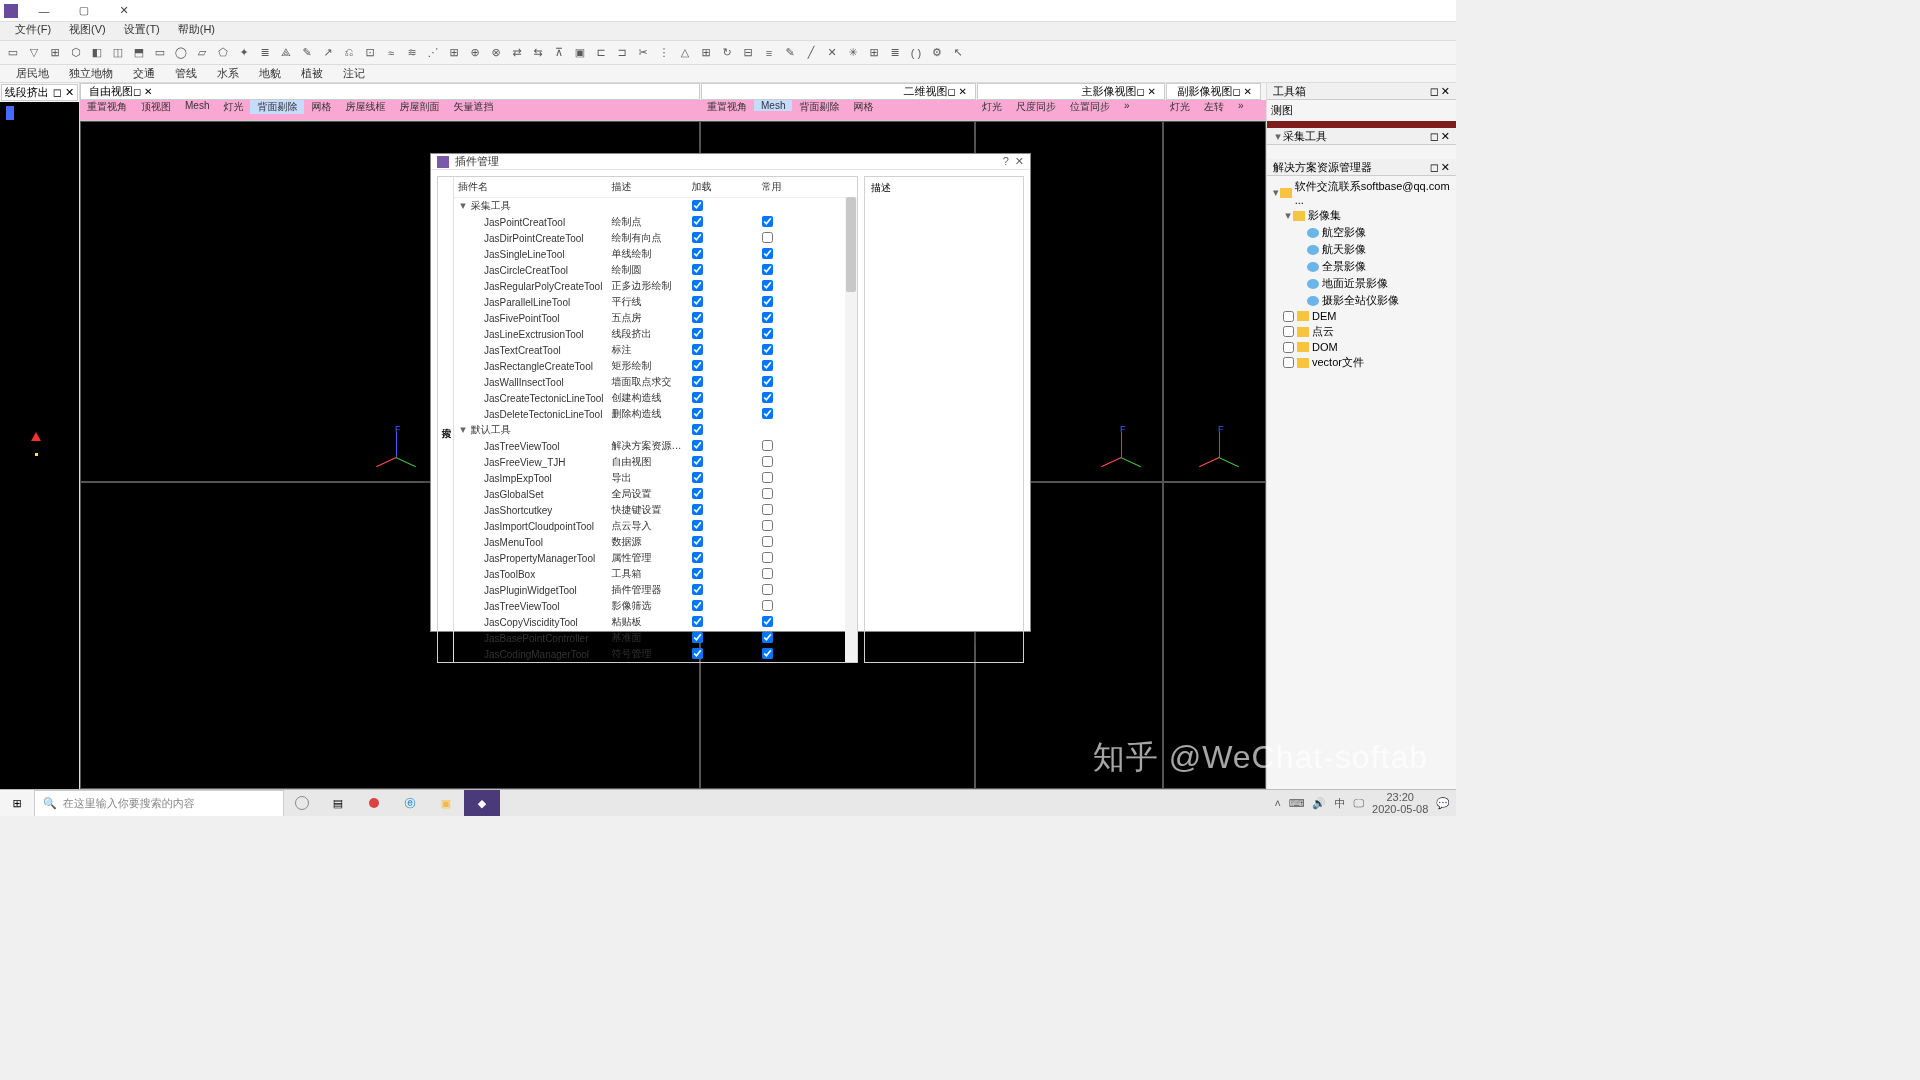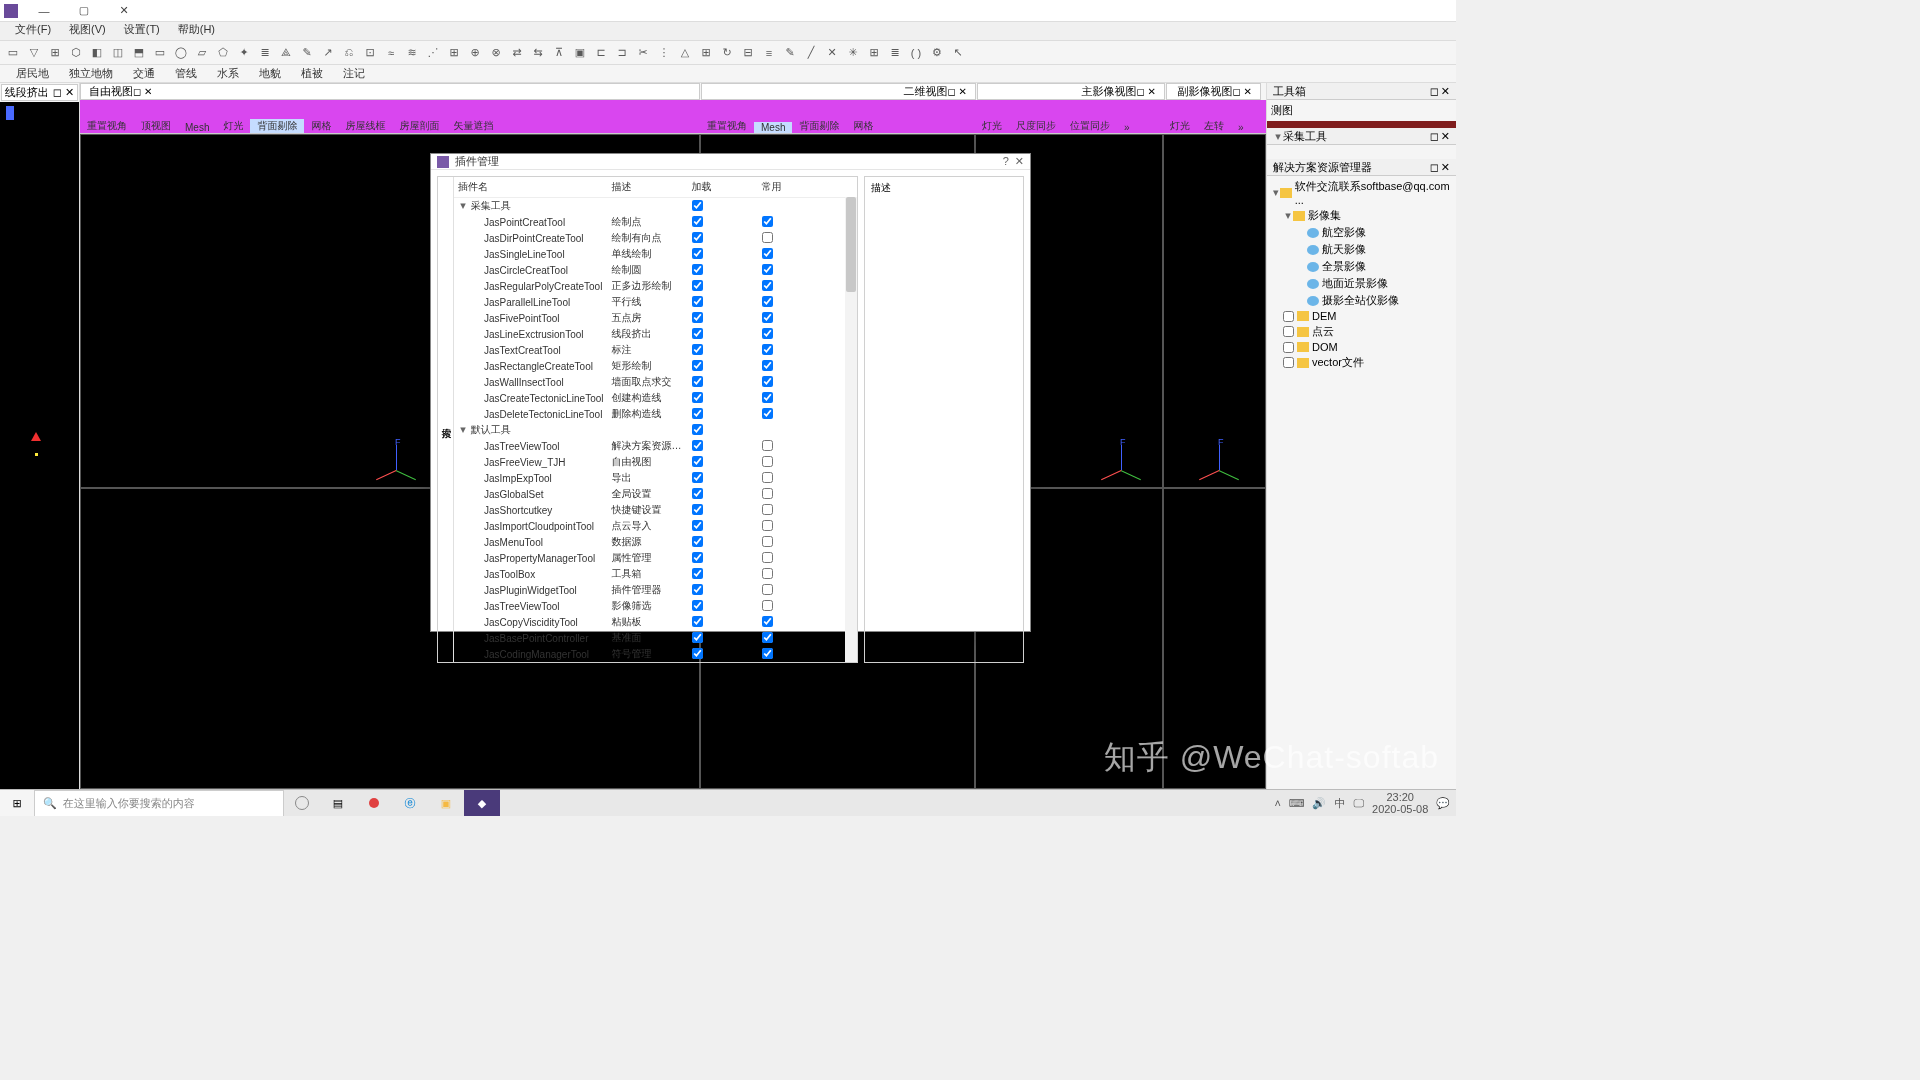--- a/index.html
+++ b/index.html
@@ -22,21 +22,21 @@
 
 .workspace { display: flex; height: calc(100% - 22px - 19px - 24px - 18px - 27px); }
 
 .left-dock { width: 80px; background: #f5f5f5; border-right: 1px solid #dcdcdc; display: flex; flex-direction: column; }
 .dock-tab { height: 17px; display: flex; align-items: center; justify-content: center; background: #fff; border: 1px solid #ccc; margin: 1px; font-size: 10px; }
 .dock-body { flex: 1; background: #000; position: relative; }
 
 .center-area { flex: 1; display: flex; flex-direction: column; }
 .view-tabs { height: 17px; display: flex; background: #f5f5f5; }
 .view-tab { padding: 0 8px; background: #fff; border: 1px solid #ccc; display: flex; align-items: center; margin-right: 1px; font-size: 10px; justify-content: flex-end; }
-.view-toolbar { height: 34px; display: flex; background: #d946ef; border-bottom: 1px solid #ccc; align-items: flex-end; }
+.view-toolbar { height: 21px; display: flex; background: #f9a8d4; border-bottom: 1px solid #ccc; align-items: flex-start; }
 .view-toolbar span { padding: 0 7px; font-size: 10px; color: #333; }
 .view-toolbar span.active { background: #c5dcff; }
 .viewport-row { flex: 1; display: flex; }
 .viewport { flex: 1; background: #000; border: 1px solid #555; position: relative; }
 .viewport.small { flex: 0 0 188px; }
 
 .right-panel { width: 190px; background: #f5f5f5; border-left: 1px solid #dcdcdc; display: flex; flex-direction: column; }
 .panel-header { height: 17px; background: #f0f0f0; padding: 0 6px; display: flex; align-items: center; border-bottom: 1px solid #ccc; font-size: 10px; }
 .panel-header .ctrl { margin-left: auto; display: flex; gap: 2px; }
 .panel-body { padding: 2px; }
@@ -83,21 +83,21 @@
 input[type="checkbox"] { width: 11px; height: 11px; }
 
 .axis { position: absolute; width: 50px; height: 50px; }
 .axis .z { position: absolute; left: 25px; top: 0; width: 0; height: 25px; border-left: 1.5px solid #4060ff; }
 .axis .zl { position: absolute; left: 24px; top: -8px; color: #4060ff; font-size: 9px; }
 .axis .x { position: absolute; left: 25px; top: 25px; width: 22px; height: 14px; border-top: 1.5px solid #40c040; transform: rotate(25deg); transform-origin: left top; }
 .axis .y { position: absolute; right: 25px; top: 25px; width: 22px; height: 14px; border-top: 1.5px solid #ff5050; transform: rotate(-25deg); transform-origin: right top; }
 .marker-tri { position: absolute; width: 0; height: 0; border-left: 5px solid transparent; border-right: 5px solid transparent; border-bottom: 9px solid #f03030; }
 .marker-sq { position: absolute; width: 3px; height: 3px; background: #ffea3a; }
 
-.watermark { position: absolute; right: 17px; bottom: 36px; color: rgba(255,255,255,.65); font-size: 32px; font-weight: 300; letter-spacing: 1px; pointer-events: none; font-family: Arial,sans-serif; }
+.watermark { position: absolute; right: 28px; bottom: 36px; color: rgba(255,255,255,.65); font-size: 32px; font-weight: 300; letter-spacing: 1px; pointer-events: none; font-family: Arial,sans-serif; }
 </style>
 </head>
 <body>
 
 <div class="titlebar">
   <div class="titlebar-icon"></div>
   <div class="win-controls">
     <div class="win-btn">—</div>
     <div class="win-btn">▢</div>
     <div class="win-btn">✕</div>

